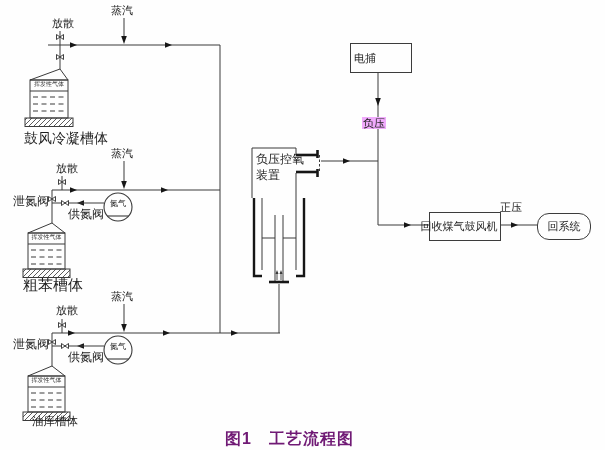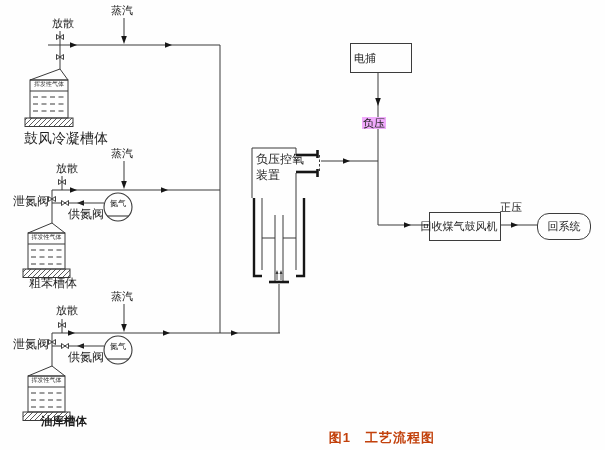--- a/index.html
+++ b/index.html
@@ -14,22 +14,22 @@
   .lbl.tiny{font-size:6px;letter-spacing:0;color:#333;}
   .lbl.center{text-align:center;}
   .lbl.right{text-align:right;}
   .lbl.onwhite{background:#f0abfc;padding:0 1px;}
   .node-box{
     position:absolute;border:1.4px solid #3c3c3c;background:#fefefe;
     display:flex;align-items:center;font-size:11px;color:#1f1f1f;
   }
   .node-box.centered{justify-content:center;}
   .caption{
-    position:absolute;left:225px;top:429px;width:210px;text-align:right;
-    font-size:13px;font-weight:bold;color:#c2410c;letter-spacing:1px;
+    position:absolute;left:225px;top:429px;width:210px;text-align:left;
+    font-size:16px;font-weight:bold;color:#701a75;letter-spacing:1px;
   }
 </style>
 </head>
 <body>
 
 <div class="stage">
 
   <svg class="diagram-svg" width="605" height="450" viewBox="0 0 605 450">
     <defs>
       <pattern id="hatch" width="5" height="5" patternUnits="userSpaceOnUse">
@@ -214,22 +214,22 @@
   <span class="lbl small" style="left:68px;top:351px;">供氮阀</span>
 
   <span class="lbl center" style="left:107px;top:200px;width:22px;font-size:8px;">氮气</span>
   <span class="lbl center" style="left:107px;top:343px;width:22px;font-size:8px;">氮气</span>
 
   <span class="lbl tiny center" style="left:30px;top:81px;width:38px;">挥发性气体</span>
   <span class="lbl tiny center" style="left:28px;top:234px;width:37px;">挥发性气体</span>
   <span class="lbl tiny center" style="left:28px;top:377px;width:37px;">挥发性气体</span>
 
   <span class="lbl center" style="left:24px;top:131px;width:84px;font-size:14px;">鼓风冷凝槽体</span>
-  <span class="lbl center" style="left:11px;top:277px;width:84px;font-size:12px;">粗苯槽体</span>
-  <span class="lbl center" style="left:22px;top:415px;width:84px;font-size:11.5px;font-weight:bold;">油库槽体</span>
+  <span class="lbl center" style="left:11px;top:277px;width:84px;font-size:15px;">粗苯槽体</span>
+  <span class="lbl center" style="left:13px;top:415px;width:84px;font-size:11.5px;">油库槽体</span>
 
   <span class="lbl small" style="left:256px;top:153px;">负压控氧</span>
   <span class="lbl small" style="left:256px;top:169px;">装置</span>
 
   <span class="lbl onwhite" style="left:362px;top:117px;">负压</span>
   <span class="lbl" style="left:500px;top:201px;">正压</span>
 
   <div class="node-box" style="left:350px;top:43px;width:57px;height:28px;padding-left:3px;">
     <span>电捕</span>
   </div>

